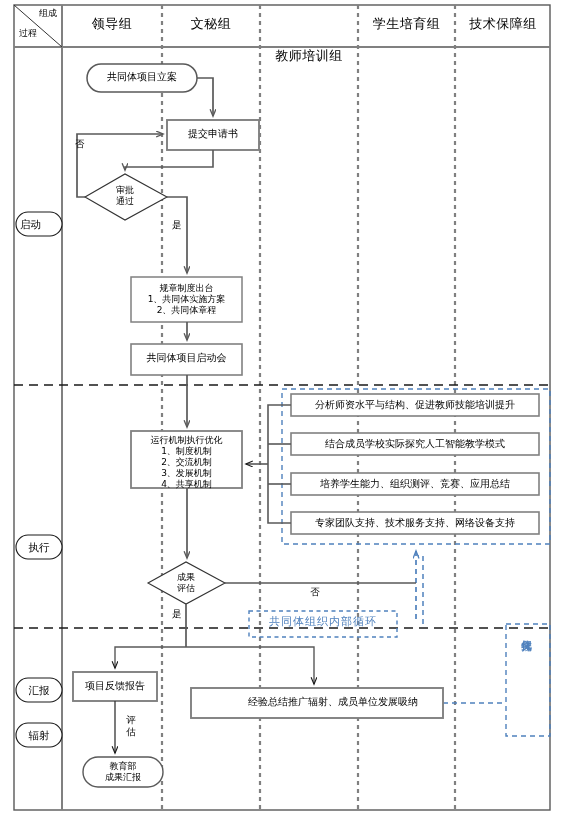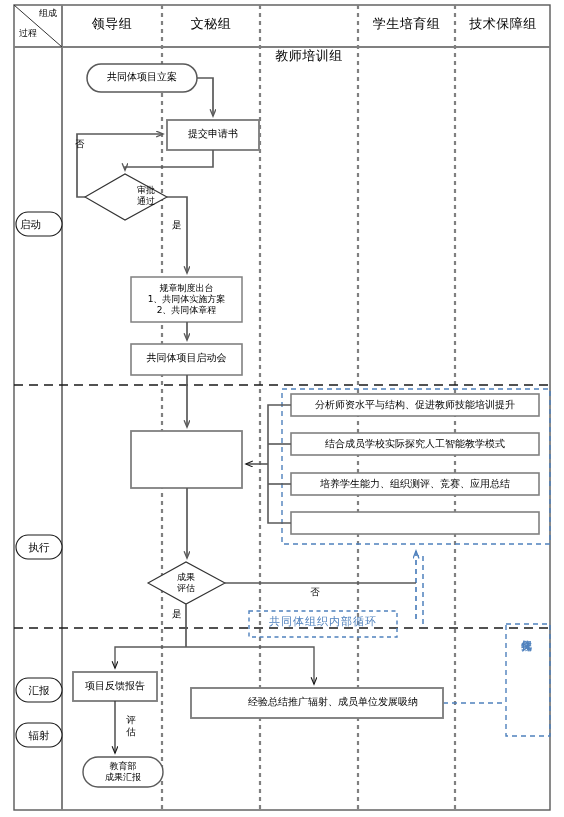--- a/index.html
+++ b/index.html
@@ -189,41 +189,43 @@
 
   <div class="lbl stage-lbl" style="left:16px;top:218px;width:29px;">启动</div>
   <div class="lbl stage-lbl" style="left:16px;top:541px;width:46px;">执行</div>
   <div class="lbl stage-lbl" style="left:16px;top:684px;width:46px;">汇报</div>
   <div class="lbl stage-lbl" style="left:16px;top:729px;width:46px;">辐射</div>
 
   <div class="lbl node-lbl" style="left:87px;top:71px;width:110px;">共同体项目立案</div>
 
   <div class="lbl node-lbl" style="left:167px;top:128px;width:92px;">提交申请书</div>
 
-  <div class="lbl node-lbl-sm multi" style="left:95px;top:185px;width:60px;text-align:right;">审批
+  <div class="lbl node-lbl-sm multi" style="left:95px;top:185px;width:60px;">审批
 通过</div>
 
   <div class="lbl node-lbl-sm multi" style="left:131px;top:283px;width:111px;"><span>规章制度出台</span><br><span>1、共同体实施方案</span><br><span>2、共同体章程</span></div>
 
   <div class="lbl node-lbl" style="left:131px;top:352px;width:111px;">共同体项目启动会</div>
 
+  <div class="lbl node-lbl-sm multi" style="left:131px;top:435px;width:111px;"><span>运行机制执行优化</span><br><span>1、制度机制</span><br><span>2、交流机制</span><br><span>3、发展机制</span><br><span>4、共享机制</span></div>
 
   <div class="lbl node-lbl-sm multi" style="left:156px;top:572px;width:60px;">成果
 评估</div>
 
   <div class="lbl node-lbl" style="left:73px;top:680px;width:84px;">项目反馈报告</div>
 
   <div class="lbl node-lbl-sm multi" style="left:83px;top:761px;width:80px;">教育部
 成果汇报</div>
 
   <div class="lbl node-lbl" style="left:191px;top:696px;width:284px;">经验总结推广辐射、成员单位发展吸纳</div>
 
   <div class="lbl node-lbl" style="left:291px;top:399px;width:248px;">分析师资水平与结构、促进教师技能培训提升</div>
   <div class="lbl node-lbl" style="left:291px;top:438px;width:248px;">结合成员学校实际探究人工智能教学模式</div>
   <div class="lbl node-lbl" style="left:291px;top:478px;width:248px;">培养学生能力、组织测评、竞赛、应用总结</div>
+  <div class="lbl node-lbl" style="left:291px;top:517px;width:248px;">专家团队支持、技术服务支持、网络设备支持</div>
 
   <div class="lbl edge-lbl" style="left:75px;top:138px;width:20px;text-align:left;">否</div>
   <div class="lbl edge-lbl" style="left:172px;top:219px;width:20px;text-align:left;">是</div>
   <div class="lbl edge-lbl" style="left:305px;top:586px;width:20px;">否</div>
   <div class="lbl edge-lbl" style="left:172px;top:608px;width:20px;text-align:left;">是</div>
   <div class="lbl edge-lbl multi" style="left:120px;top:714px;width:22px;">评
 估</div>
 
   <div class="lbl blue-lbl" style="left:249px;top:616px;width:148px;">共同体组织内部循环</div>
 

